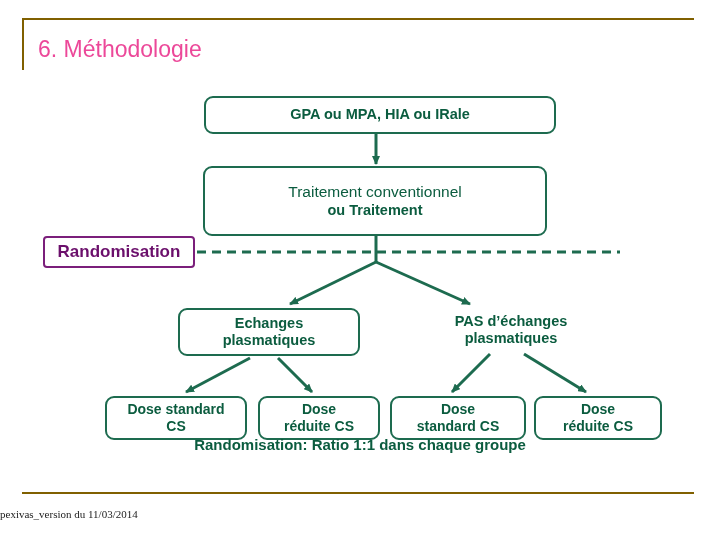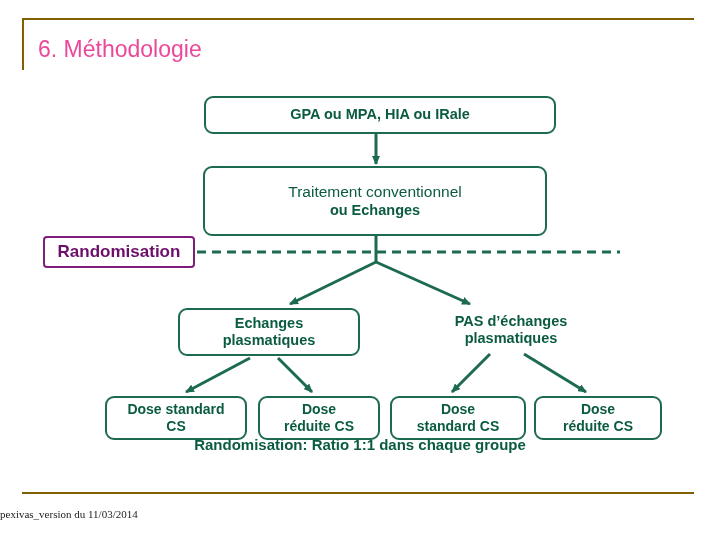--- a/index.html
+++ b/index.html
@@ -228,21 +228,21 @@
   <line x1="524" y1="354" x2="586" y2="392" stroke="#1d6b4f" stroke-width="3" marker-end="url(#arrowhead)"></line>
 </svg>
 
 <div class="box" id="box-diagnosis">
   <span class="line">GPA ou MPA, HIA ou IRale</span>
 </div>
 
 <div class="box" id="box-conventional">
   <div>
     <span class="line l1">Traitement conventionnel</span>
-    <span class="line l3">ou Echanges</span>
+    <span class="line l3">ou Traitement</span>
   </div>
 </div>
 
 <div class="box" id="box-randomisation">
   <span class="line">Randomisation</span>
 </div>
 
 <div class="box" id="box-echanges">
   <div>
     <span class="line">Echanges</span>

